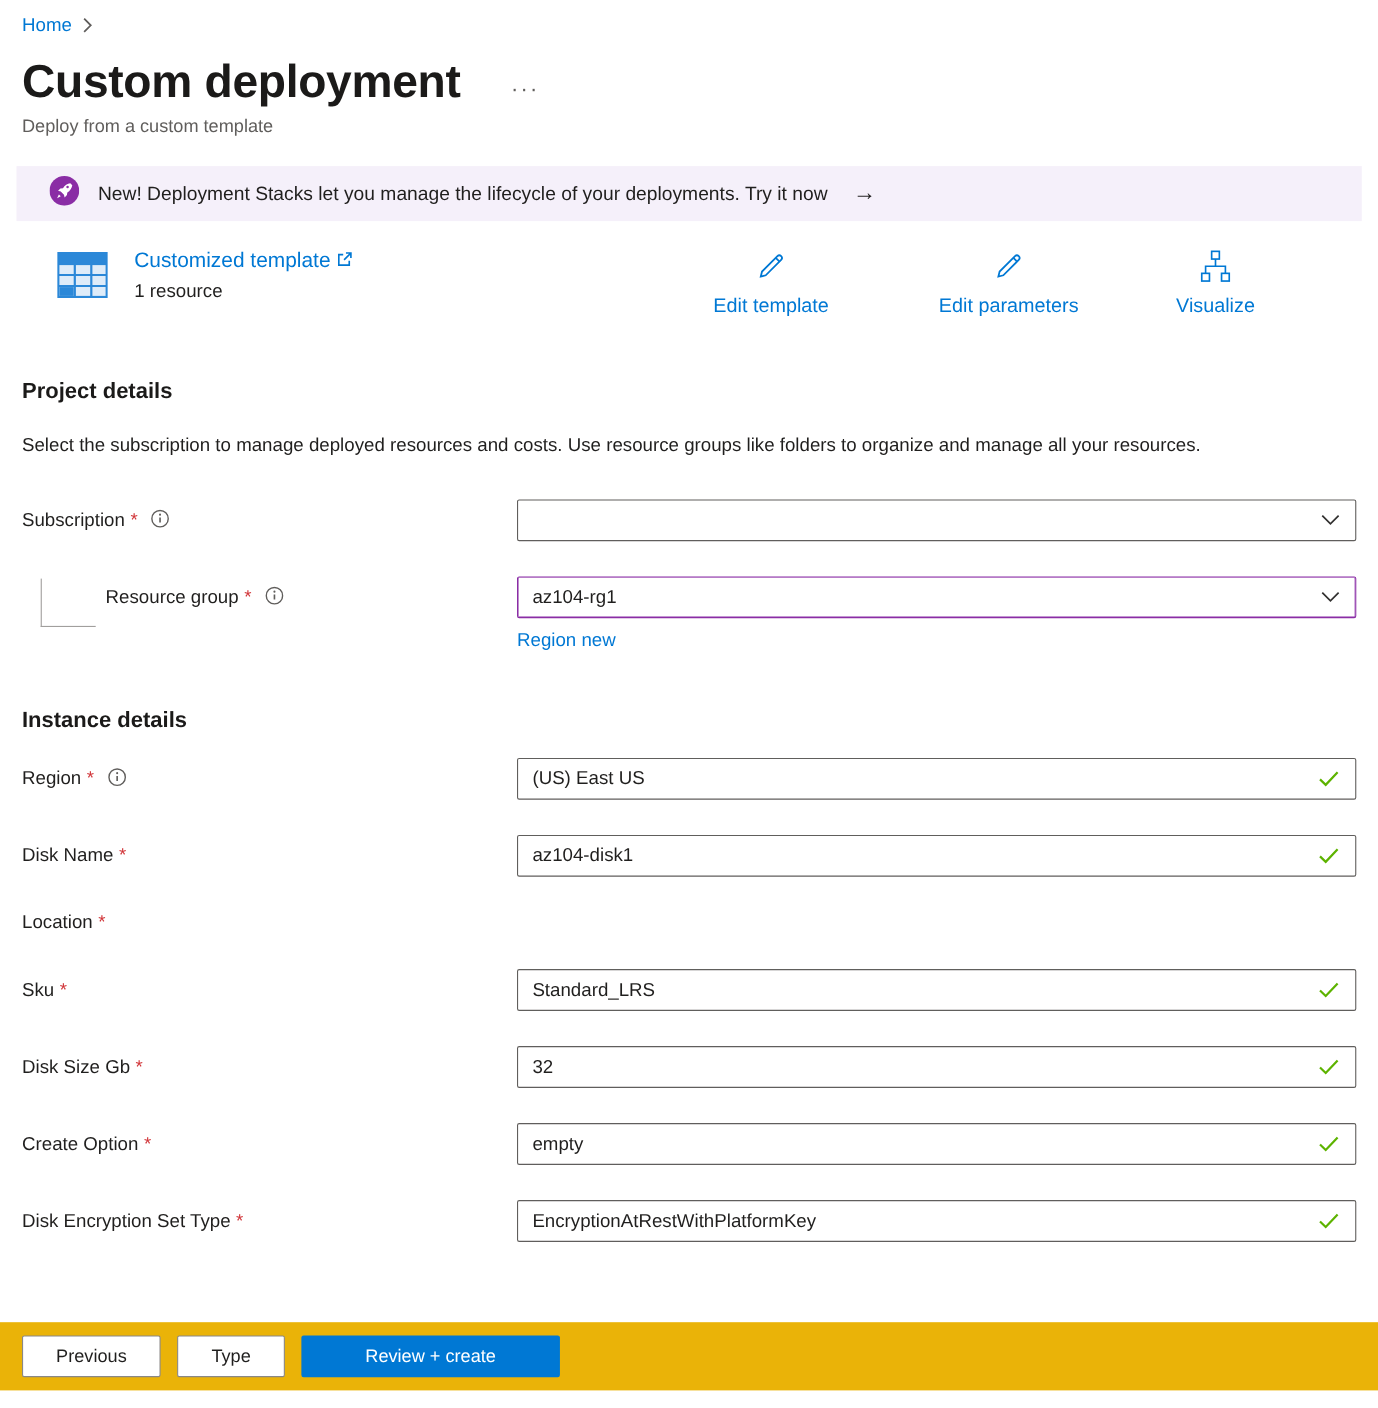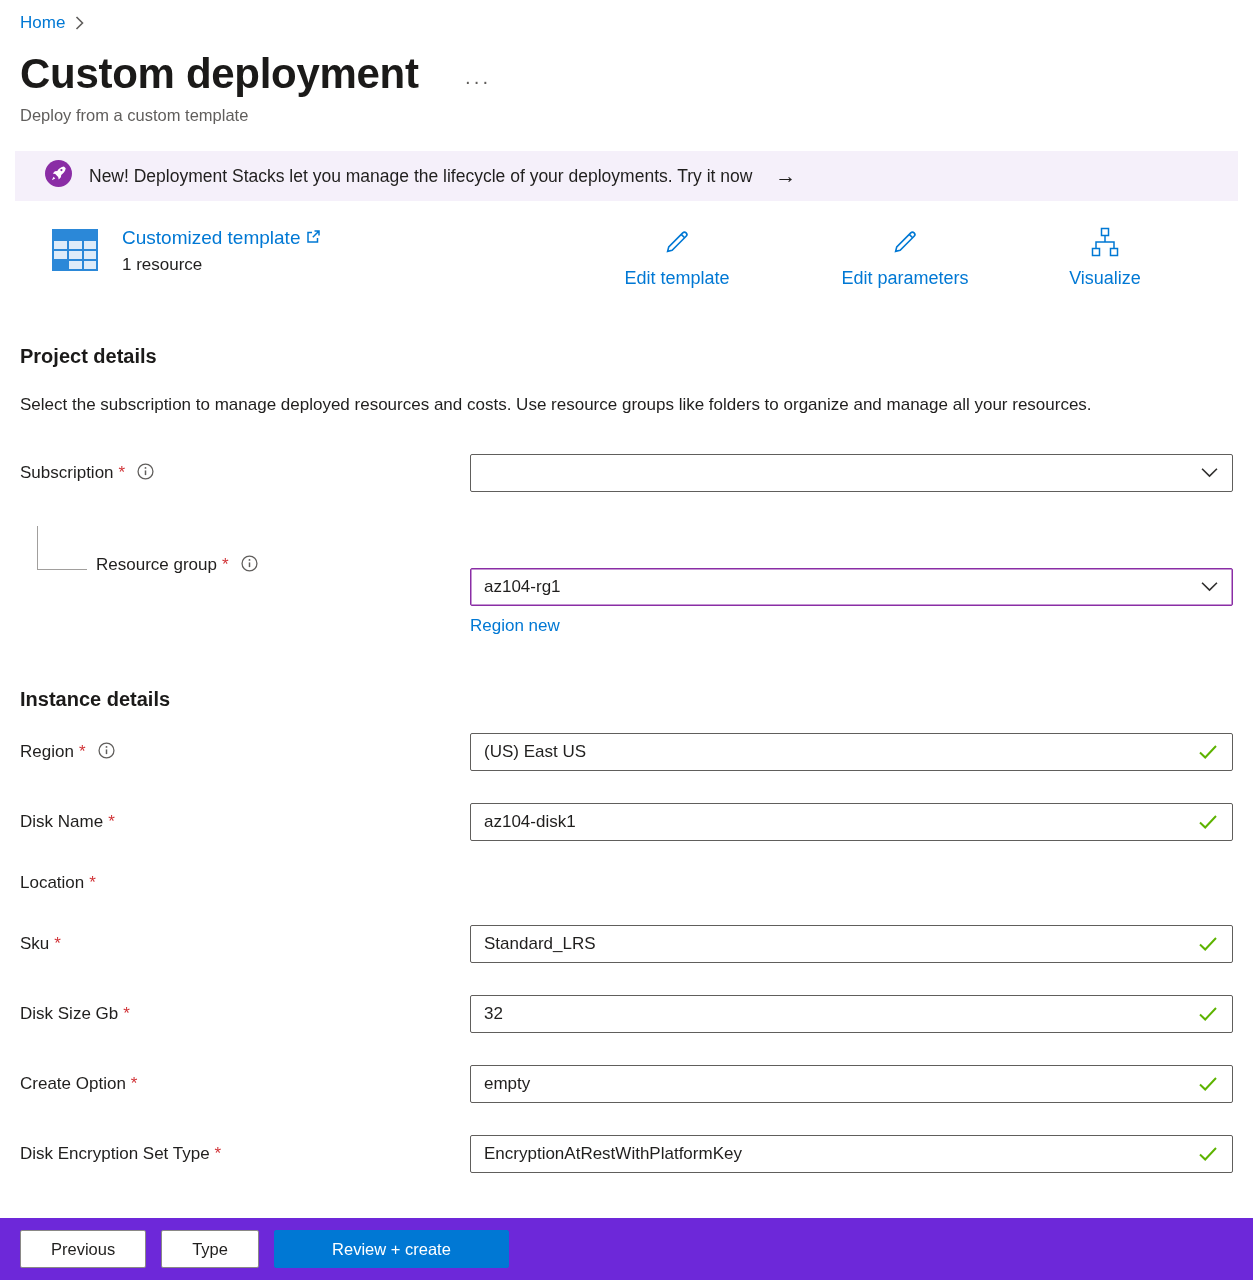--- a/index.html
+++ b/index.html
@@ -33,21 +33,21 @@
   }
   .banner-text { font-size: 17.5px; color: #201f1e; }
   .banner-arrow { font-size: 21px; color: #201f1e; margin-left: 6px; cursor: pointer; }
 
   
   .template-row { display: flex; align-items: flex-start; margin-top: 26px; padding-left: 32px; }
   .template-icon { flex: 0 0 auto; margin-right: 24px; margin-top: 2px; }
   .template-info { display: flex; flex-direction: column; gap: 6px; }
   .template-name { display: flex; align-items: flex-start; gap: 6px; color: #0078d4; font-size: 19px; cursor: pointer; }
   .template-meta { font-size: 17px; color: #201f1e; }
-  .template-actions { margin-left: auto; display: flex; align-items: flex-end; padding-right: 48px; gap: 12px; }
+  .template-actions { margin-left: auto; display: flex; align-items: flex-end; padding-right: 48px; gap: 0; }
   .action-btn {
     background: none; border: none; cursor: pointer;
     display: flex; flex-direction: column; align-items: center; gap: 8px;
     width: 216px;
   }
   .action-btn:last-child { width: 160px; }
   .action-label { color: #0078d4; font-size: 18px; font-family: "Liberation Sans", sans-serif; }
 
   
   .section-heading { font-size: 20px; font-weight: 700; color: #1b1a19; }
@@ -62,42 +62,42 @@
   .required { color: #d13438; margin-left: 5px; font-size: 17px; }
   .info-icon { margin-left: 12px; display: inline-flex; cursor: pointer; }
   .field-input-col { flex: 1 1 auto; }
   .field-box {
     position: relative; height: 38px; border: 1px solid #605e5c; border-radius: 2px;
     background: #fff; display: flex; align-items: center;
     padding: 0 40px 0 13px; font-size: 17px; color: #201f1e; cursor: pointer;
     width: 100%;
   }
   .field-box .right-glyph { position: absolute; right: 14px; top: 50%; transform: translateY(-50%); display: inline-flex; }
-  .field-box.highlight { border: 1px solid #8a2da5; box-shadow: 0 0 0 0.5px #8a2da5 inset; margin-top: 44px; }
+  .field-box.highlight { border: 1px solid #8a2da5; box-shadow: 0 0 0 0.5px #8a2da5 inset; }
 
   .row-subscription { margin-top: 34px; }
   .row-resource-group { margin-top: 32px; }
   .row-resource-group .field-label-col { padding-left: 76px; }
   .connector {
     position: absolute; left: 17px; top: 72px;
     width: 50px; height: 44px;
     border-left: 1px solid #a19f9d; border-bottom: 1px solid #a19f9d;
   }
   .create-new-row { margin-top: 10px; display: flex; }
   .create-new-row .spacer { flex: 0 0 450px; }
   .create-new-link { color: #0078d4; font-size: 17px; text-decoration: none; cursor: pointer; }
 
   .instance-heading { margin-top: 52px; }
   .inst-row { margin-top: 32px; }
   .inst-row:first-of-type { margin-top: 22px; }
 
   
   .footer {
-    position: absolute; left: 0; right: 0; bottom: 0; height: 62px;
-    background: #6d28d9; display: flex; align-items: center;
+    position: absolute; left: 0; right: 0; bottom: 16px; height: 62px;
+    background: #eab308; display: flex; align-items: center;
     padding: 0 20px; gap: 15px; z-index: 5;
   }
   .btn {
     font-family: "Liberation Sans", sans-serif;
     font-size: 16.5px; border-radius: 2px; cursor: pointer;
     height: 38px; display: inline-flex; align-items: center; justify-content: center;
   }
   .btn-secondary { background: #fff; border: 1px solid #8a8886; color: #201f1e; padding: 0 30px; }
   .btn-primary { background: #0078d4; border: 1px solid #0078d4; color: #fff; padding: 0 52px; width: 235px; }
 </style>

